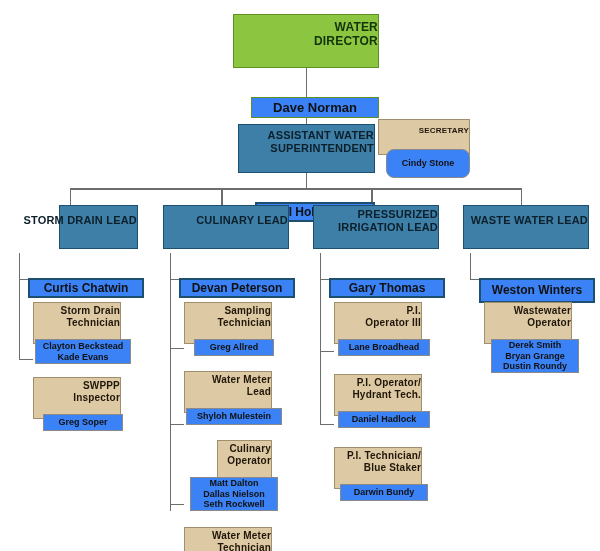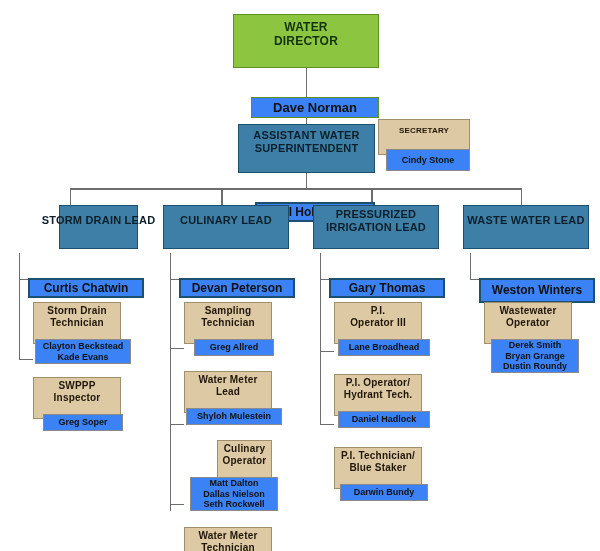--- a/index.html
+++ b/index.html
@@ -35,21 +35,21 @@
     box-sizing: border-box;
   }
   .node .title {
     box-sizing: border-box;
     width: 100%;
     text-align: center;
     font-weight: bold;
     letter-spacing: 0.2px;
     line-height: 1.18;
     display: flex;
-    align-items: center;
+    align-items: flex-end;
     justify-content: center;
   }
   .node .plate {
     position: absolute;
     box-sizing: border-box;
     background: #3b82f6;
     text-align: center;
     font-weight: bold;
     color: #111111;
     line-height: 1.2;
@@ -155,21 +155,21 @@
     </div>
     <div class="plate" style="left:18px; top:37px; width:128px; height:21px;">
       <span class="pname">Dave Norman</span>
     </div>
   </div>
 
   <div class="node node-tan secretary" style="left:378px; top:79px; width:92px; height:36px;">
     <div class="title">
       <span class="tline">SECRETARY</span>
     </div>
-    <div class="plate" style="left:8px; top:24px; width:84px; height:22px;">
+    <div class="plate" style="left:8px; top:24px; width:84px; height:29px;border-radius:8px;">
       <span class="pname">Cindy Stone</span>
     </div>
   </div>
 
   <div class="node node-blue" style="left:238px; top:124px; width:137px; height:49px;">
     <div class="title">
       <span class="tline">ASSISTANT WATER</span>
       <span class="tline">SUPERINTENDENT</span>
     </div>
     <div class="plate" style="left:17px; top:32px; width:120px; height:20px;">

